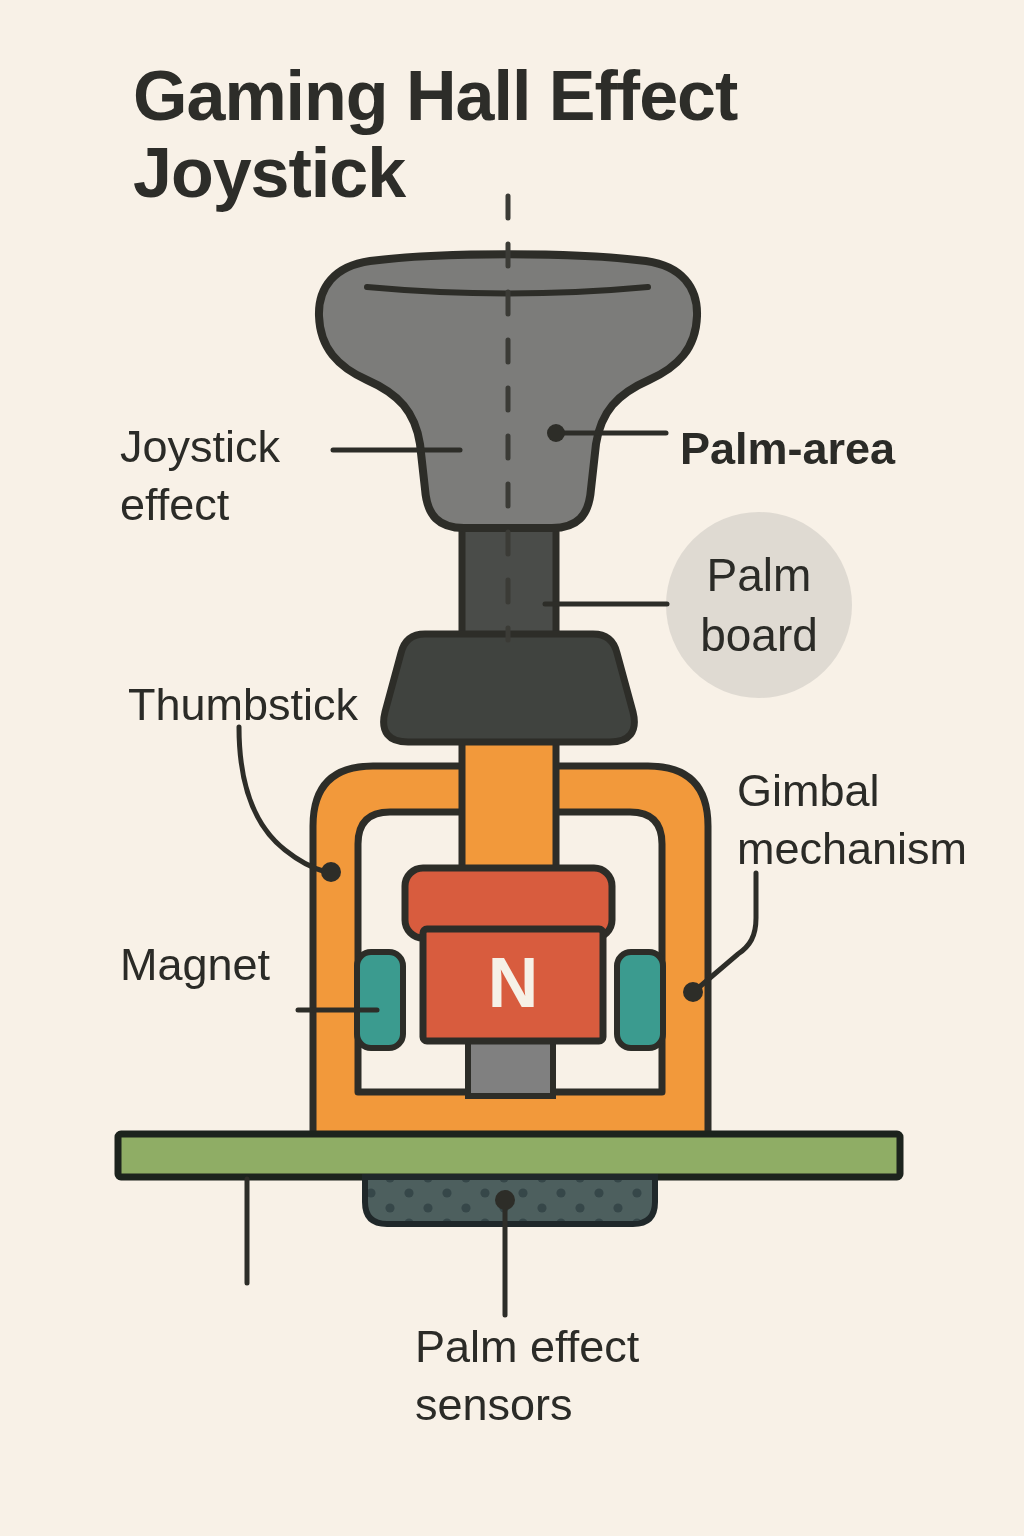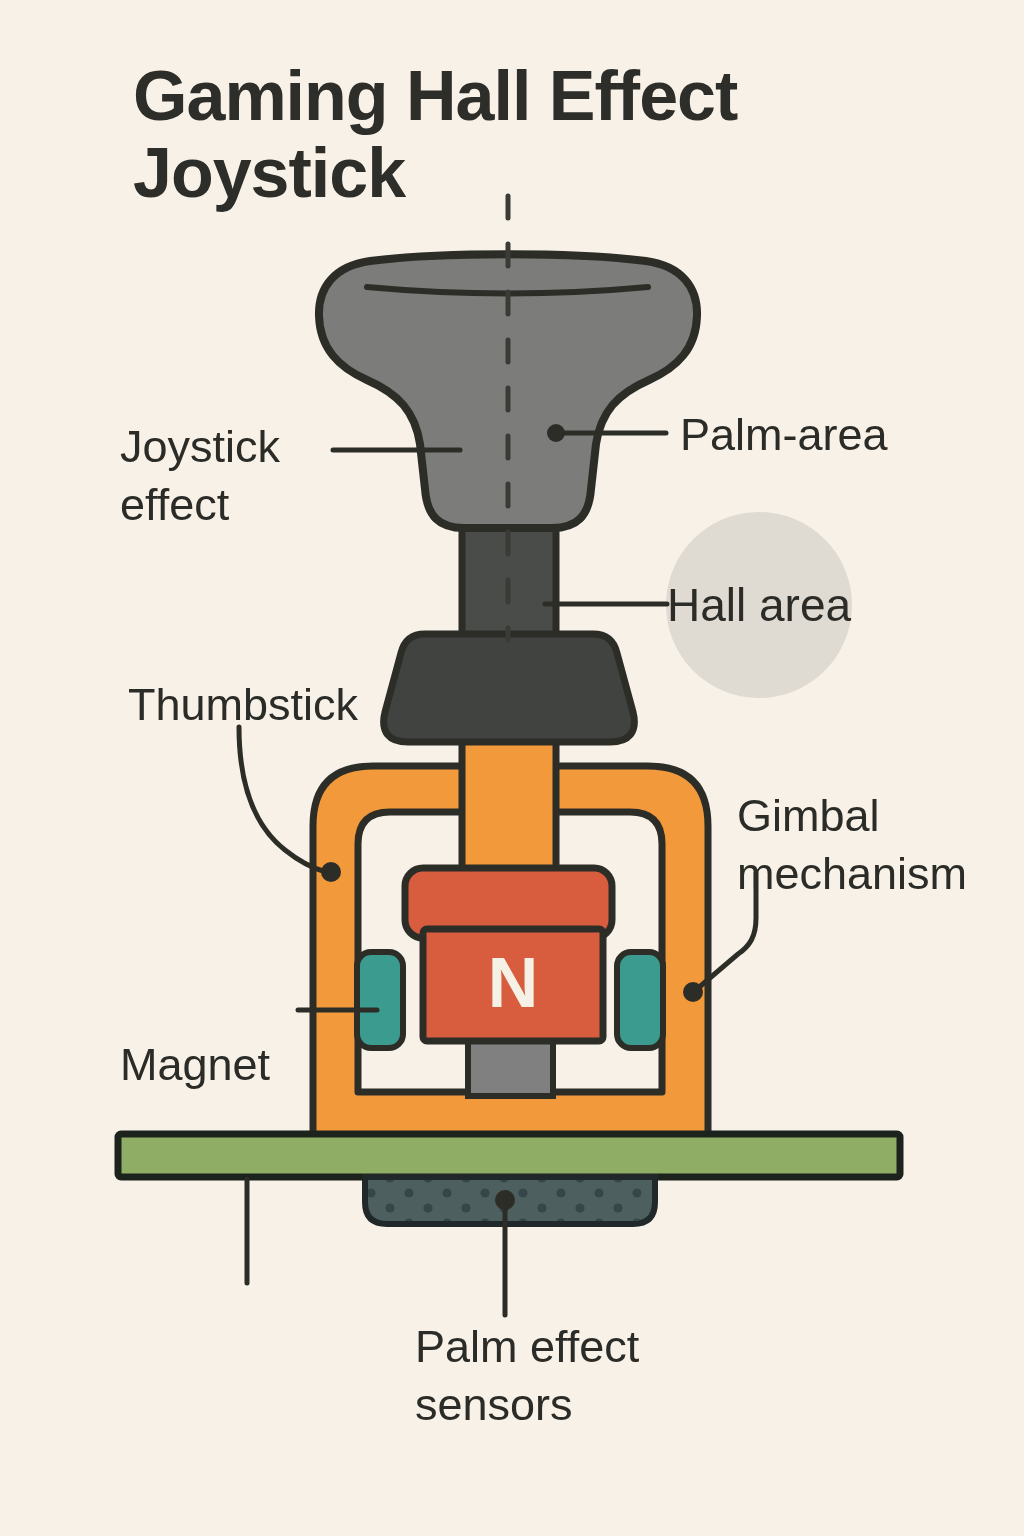--- a/index.html
+++ b/index.html
@@ -97,28 +97,28 @@
       <circle cx="331" cy="872" r="10"></circle>
       <circle cx="693" cy="992" r="10"></circle>
       <circle cx="505" cy="1200" r="10"></circle>
     </g>
   </svg>
 
   <div class="page-title">Gaming Hall Effect Joystick</div>
 
   <div class="lbl wrap" style="left:120px;top:418px;width:230px;">Joystick effect</div>
 
-  <div class="lbl" style="left:680px;top:406px;">Palm-area</div>
+  <div class="lbl" style="left:680px;top:420px;font-weight:bold;">Palm-area</div>
 
-  <div class="palm-circle-label wrap" style="white-space:normal;">Hall area</div>
+  <div class="palm-circle-label wrap" style="white-space:normal;">Palm board</div>
 
   <div class="lbl" style="left:128px;top:676px;">Thumbstick</div>
 
-  <div class="lbl wrap" style="left:737px;top:762px;width:265px;margin-top:25px;">Gimbal mechanism</div>
+  <div class="lbl wrap" style="left:737px;top:762px;width:265px;">Gimbal mechanism</div>
 
-  <div class="lbl" style="left:120px;top:1036px;">Magnet</div>
+  <div class="lbl" style="left:120px;top:936px;">Magnet</div>
 
   <div class="pole-label">N</div>
 
 
   <div class="lbl wrap" style="left:415px;top:1318px;width:245px;">Palm effect sensors</div>
 
 </div>
 
 </body></html>

